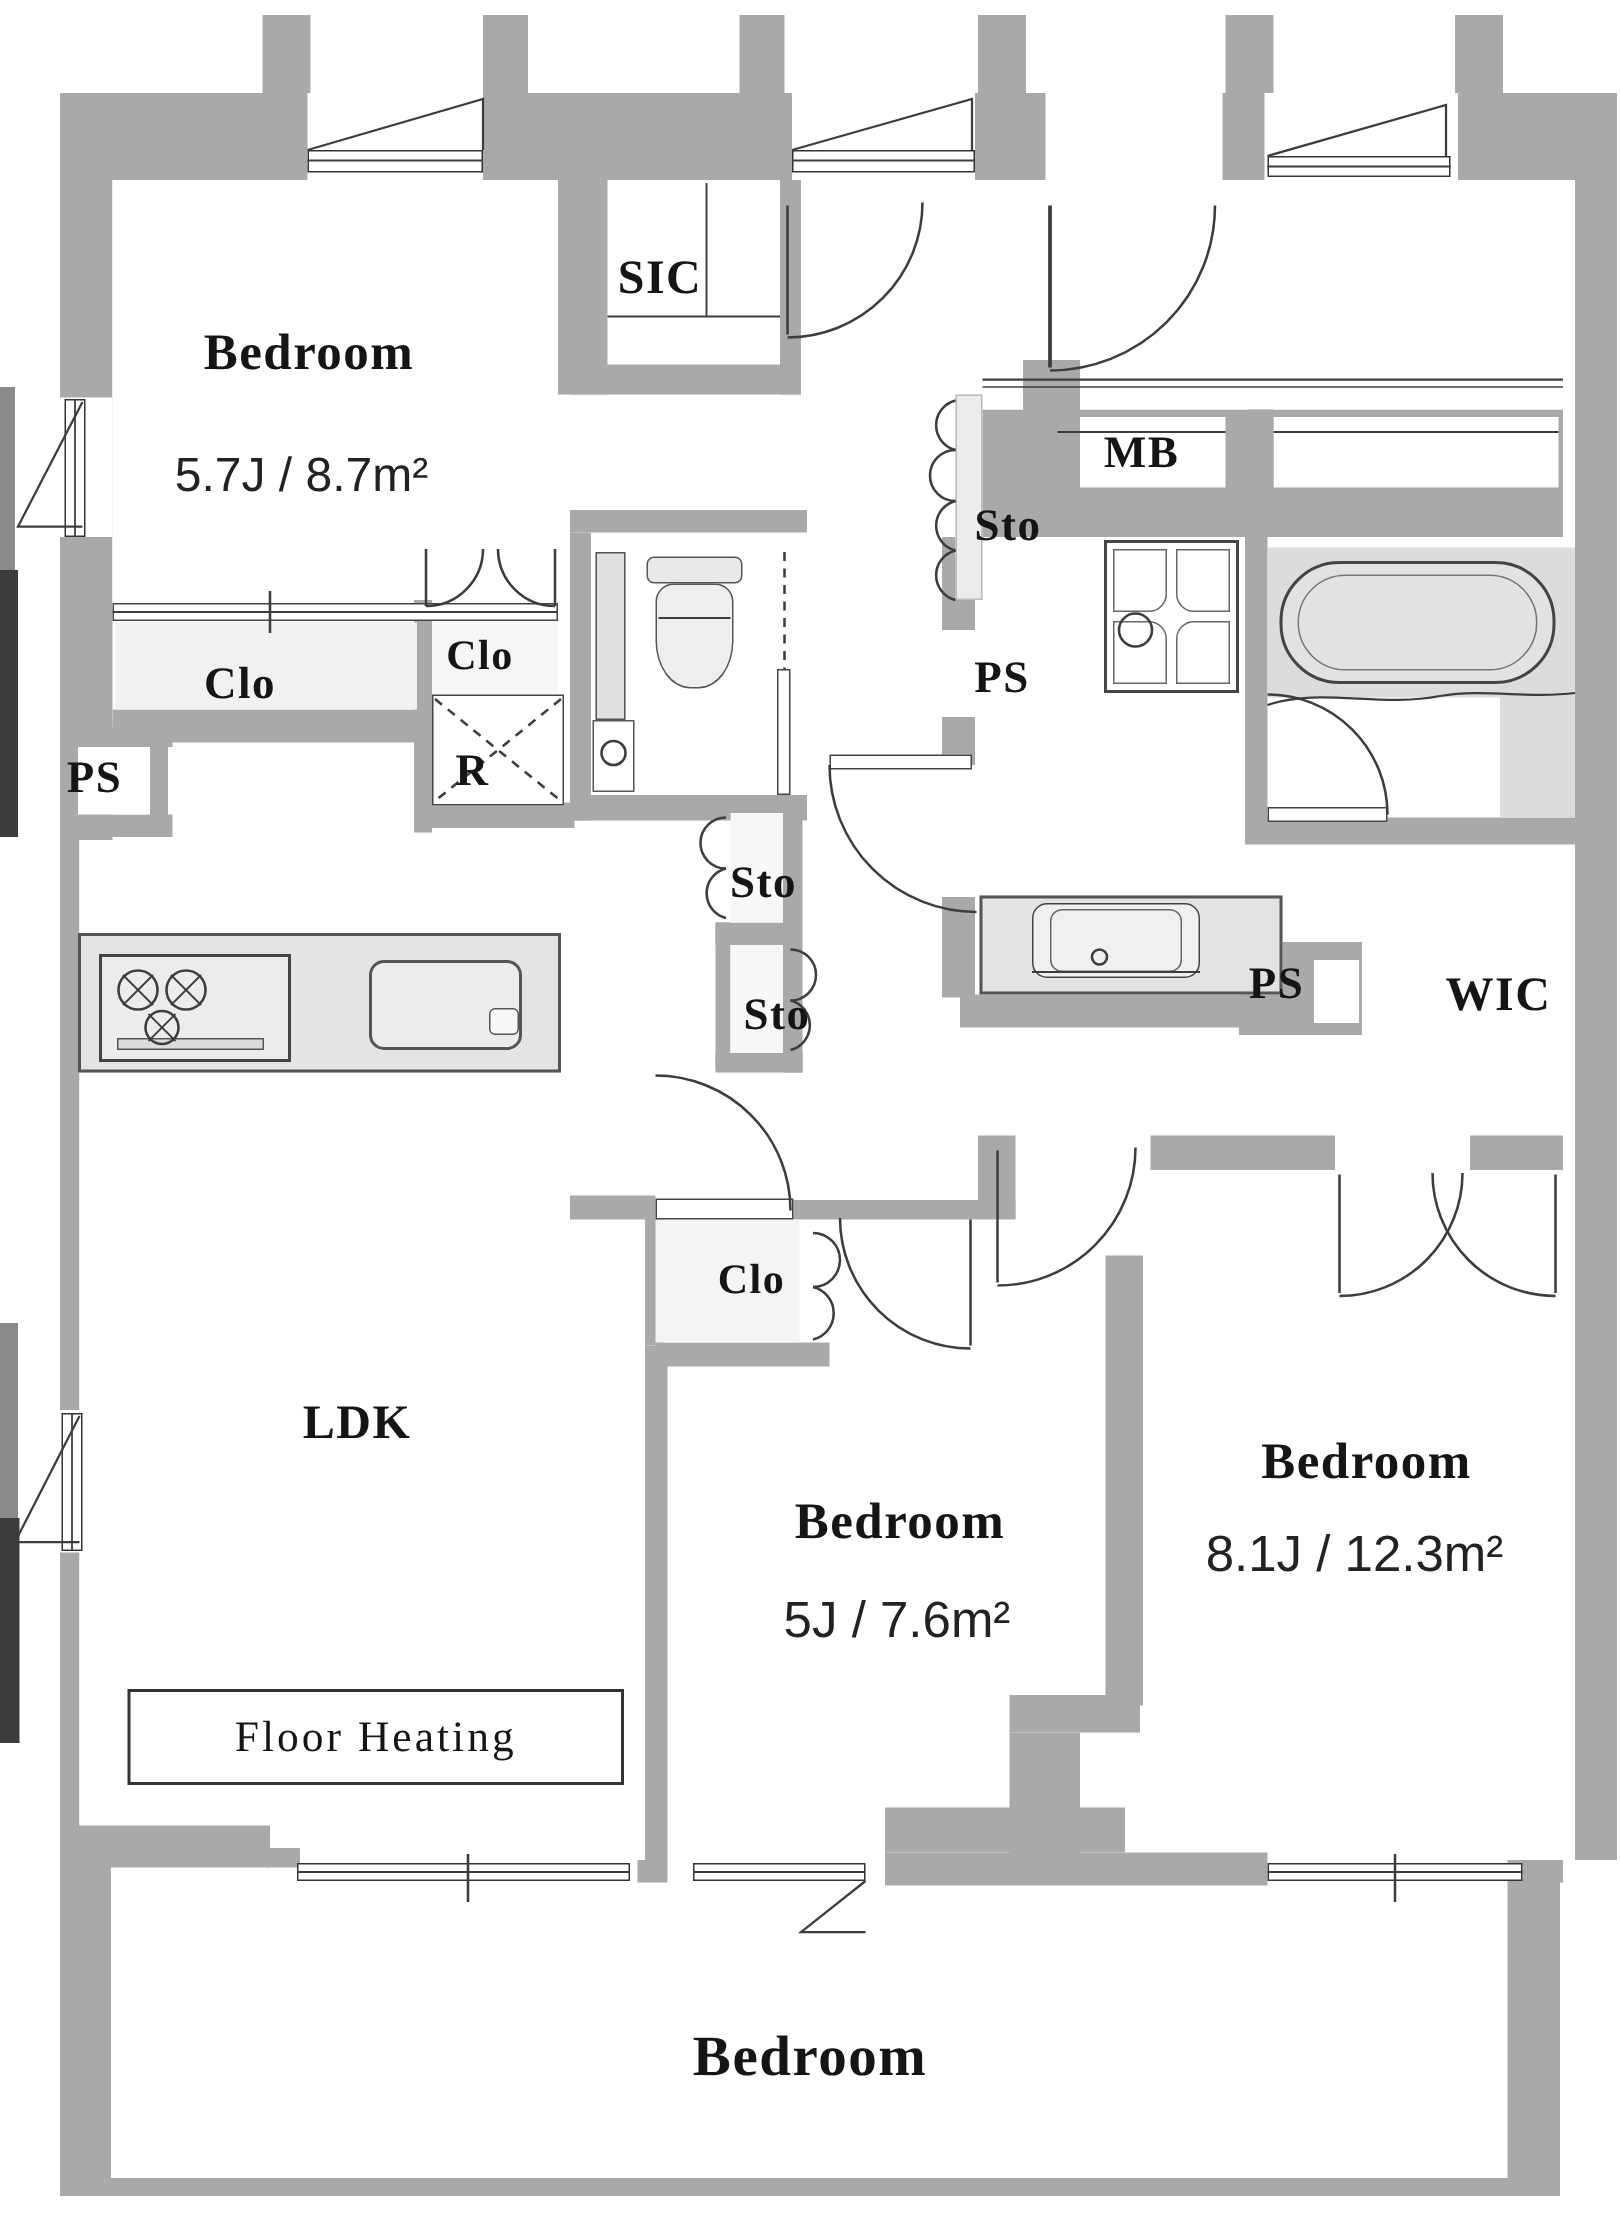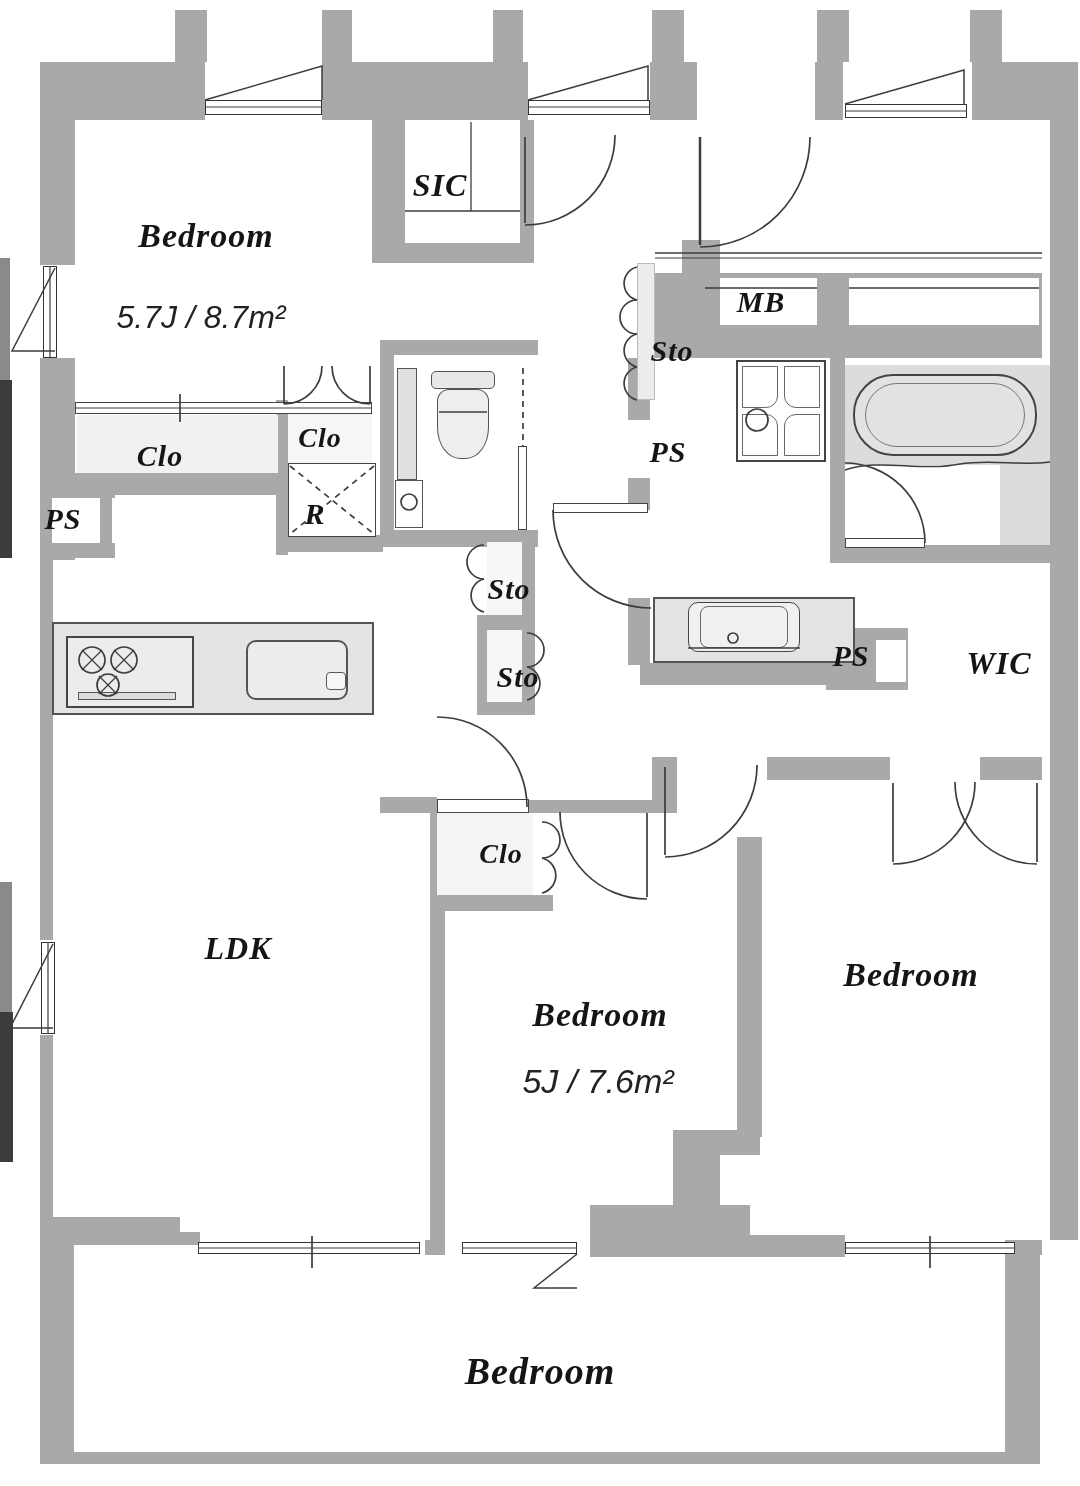--- a/index.html
+++ b/index.html
@@ -2,21 +2,21 @@
 <html><head>
 <meta charset="utf-8">
 <style>
   html,body{margin:0;padding:0;background:#fff;}
   #canvas{position:relative;width:1080px;height:1486px;background:#ffffff;overflow:hidden;
           font-family:"Liberation Serif", serif;}
   .rect{position:absolute;}
   .wall{background:#a9a9a9;}
   .white{background:#ffffff;}
   .lbl{position:absolute;transform:translate(-50%,-50%);color:#151515;font-weight:bold;
-       white-space:nowrap;letter-spacing:1px;font-style:italic;}
+       white-space:nowrap;letter-spacing:1px;}
   .size-lbl{font-family:"Liberation Sans", sans-serif;font-weight:normal;color:#222;letter-spacing:0;}
   svg{position:absolute;left:0;top:0;}
   .fix{position:absolute;box-sizing:border-box;}
   #fh-box{position:absolute;border:2px solid #333;display:flex;align-items:center;justify-content:center;}
 </style>
 </head>
 <body>
 
 <div id="canvas">
   <div id="geom">
@@ -254,34 +254,38 @@
       <path d="M114,650 L134,670 M134,650 L114,670" stroke-width="1.2"></path>
       <path d="M99,676 L117,694 M117,676 L99,694" stroke-width="1.2"></path>
 
       <circle cx="757" cy="420" r="11"></circle>
       <circle cx="733" cy="638" r="5"></circle>
 
       <line x1="688" y1="648" x2="800" y2="648" stroke-width="1.3"></line>
     </g>
   </svg>
 
+  <div id="fh-box" style="left:85px;top:1126px;width:327px;height:60px;">
+    <span class="lbl" style="position:static;transform:none;font-weight:normal;font-size:29px;letter-spacing:2px;">Floor  Heating</span>
+  </div>
 
   <div class="lbl" style="left:206px;top:236px;font-size:34px;">Bedroom</div>
   <div class="lbl size-lbl" style="left:201px;top:317px;font-size:32px;">5.7J / 8.7m²</div>
   <div class="lbl" style="left:440px;top:185px;font-size:32px;">SIC</div>
   <div class="lbl" style="left:761px;top:302px;font-size:30px;">MB</div>
   <div class="lbl" style="left:672px;top:351px;font-size:30px;">Sto</div>
   <div class="lbl" style="left:668px;top:452px;font-size:30px;">PS</div>
   <div class="lbl" style="left:63px;top:519px;font-size:30px;">PS</div>
   <div class="lbl" style="left:160px;top:456px;font-size:30px;">Clo</div>
   <div class="lbl" style="left:320px;top:438px;font-size:28px;">Clo</div>
   <div class="lbl" style="left:315px;top:514px;font-size:30px;">R</div>
   <div class="lbl" style="left:509px;top:589px;font-size:30px;">Sto</div>
   <div class="lbl" style="left:518px;top:677px;font-size:30px;">Sto</div>
   <div class="lbl" style="left:851px;top:656px;font-size:30px;">PS</div>
   <div class="lbl" style="left:999px;top:663px;font-size:32px;">WIC</div>
   <div class="lbl" style="left:501px;top:854px;font-size:28px;">Clo</div>
   <div class="lbl" style="left:238px;top:948px;font-size:32px;">LDK</div>
   <div class="lbl" style="left:600px;top:1015px;font-size:34px;">Bedroom</div>
   <div class="lbl size-lbl" style="left:598px;top:1081px;font-size:34px;">5J / 7.6m²</div>
   <div class="lbl" style="left:911px;top:975px;font-size:34px;">Bedroom</div>
+  <div class="lbl size-lbl" style="left:903px;top:1037px;font-size:34px;">8.1J / 12.3m²</div>
   <div class="lbl" style="left:540px;top:1371px;font-size:38px;">Bedroom</div>
 </div>
 
 </body></html>

